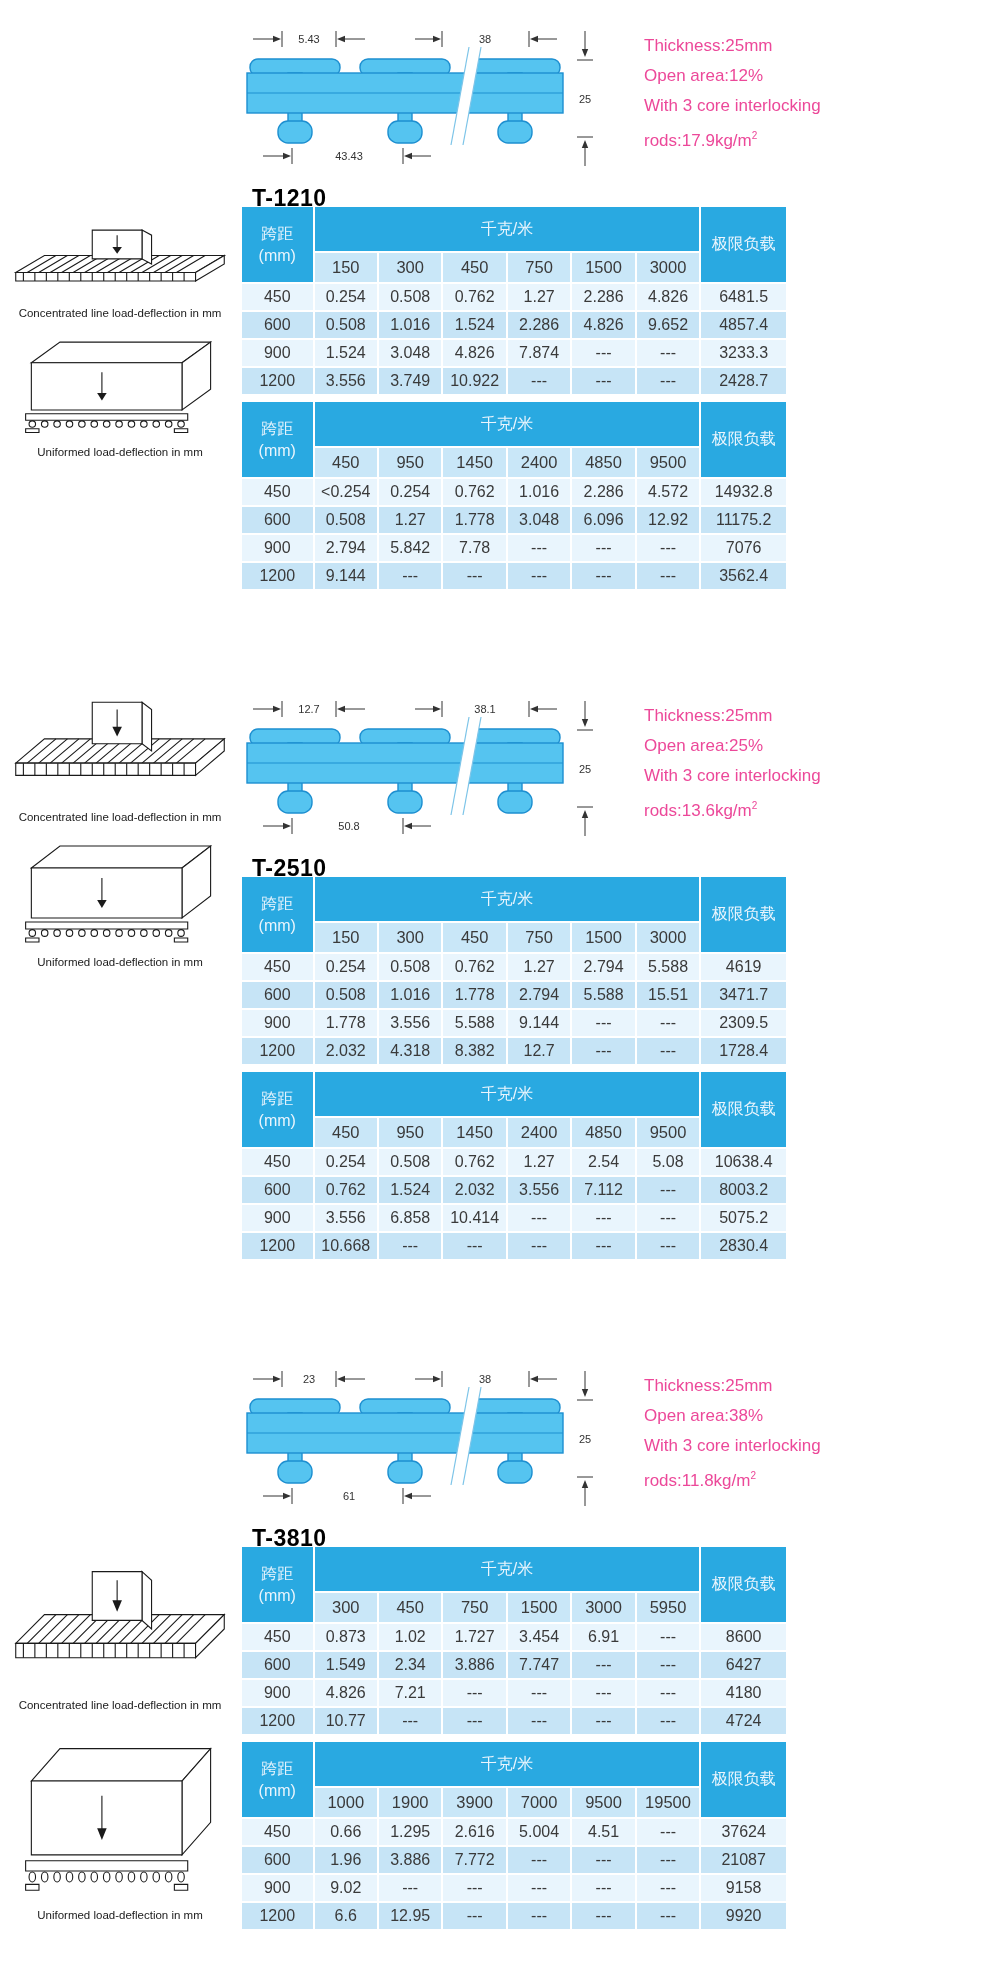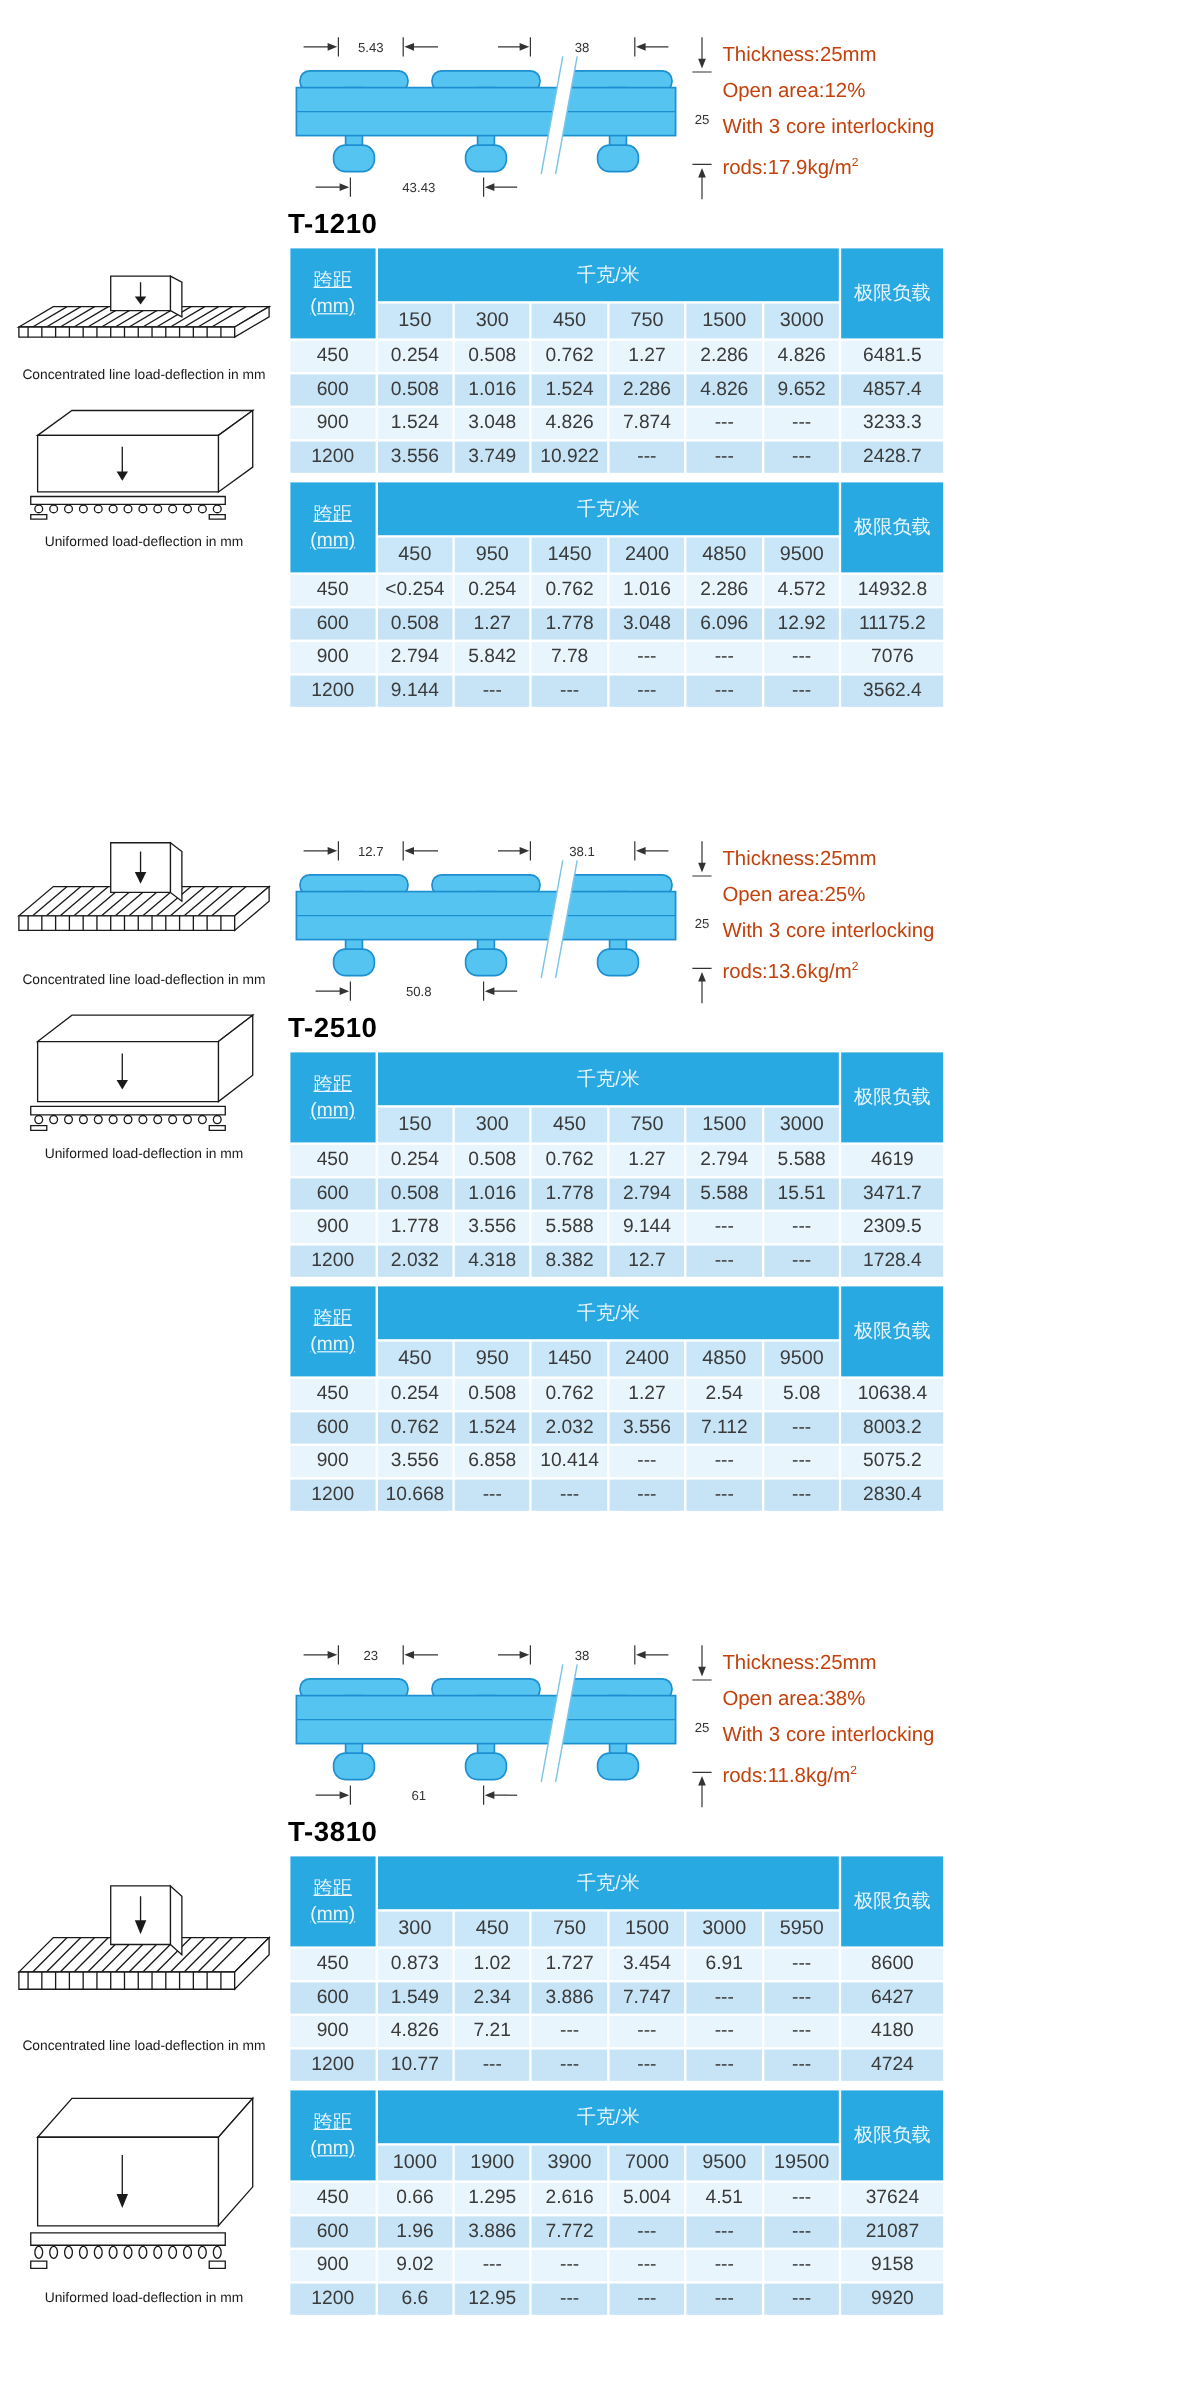--- a/index.html
+++ b/index.html
@@ -6,32 +6,32 @@
   #page{position:relative;width:1000px;height:1987px;background:#fff;overflow:hidden;
         font-family:"Liberation Sans",sans-serif;}
   .product-section{position:absolute;left:0;width:1000px;height:660px;}
   .product-section:nth-of-type(1){top:15px;}
   .product-section:nth-of-type(2){top:685px;}
   .product-section:nth-of-type(3){top:1355px;}
 
   .cross-block{position:absolute;left:233px;top:8px;width:372px;height:152px;}
   .cross-svg{width:372px;height:152px;display:block;}
 
-  .spec-info{position:absolute;left:602px;top:16px;font-size:17px;color:#c2410c;line-height:30px;white-space:nowrap;}
+  .spec-info{position:absolute;left:644px;top:16px;font-size:17px;color:#ec4899;line-height:30px;white-space:nowrap;}
   .spec-line sup{font-size:10px;}
 
-  .product-title{position:absolute;left:240px;top:158px;margin:0;font-size:23px;font-weight:bold;color:#000;letter-spacing:.5px;}
+  .product-title{position:absolute;left:240px;top:158px;margin:12px;font-size:23px;font-weight:bold;color:#000;letter-spacing:.5px;}
 
   .data-table{position:absolute;left:240px;width:548px;border-collapse:separate;border-spacing:2px;table-layout:fixed;}
   .table1{top:190px;}
   .table2{top:385px;}
   th,td{text-align:center;vertical-align:middle;font-weight:normal;padding:0;}
   .span-head,.load-head,.ult-head{background:var(--blue,#29a9e1);color:#eaf5fd;font-size:16px;}
   .load-head{height:44px;}
-  .hline{display:block;line-height:1.35;text-decoration:underline;}
+  .hline{display:block;line-height:1.35;}
   .num-head{background:var(--sub,#c9e7f8);color:#3a3a3a;font-size:16.5px;height:29px;}
   tbody td{font-size:16px;color:#3a3a3a;height:26px;}
   tr.row-light td{background:var(--row-light,#e9f5fd);}
   tr.row-med td{background:var(--row-med,#c6e4f6);}
 
   .left-block{position:absolute;left:6px;width:228px;text-align:center;}
   .caption{font-size:11.5px;color:#1a1a1a;margin-top:4px;white-space:nowrap;}
   .concen-svg,.uni-svg{display:block;margin:0 auto;}
   .concen-svg{width:220px;height:78px;}
   .uni-svg{width:205px;height:115px;}

